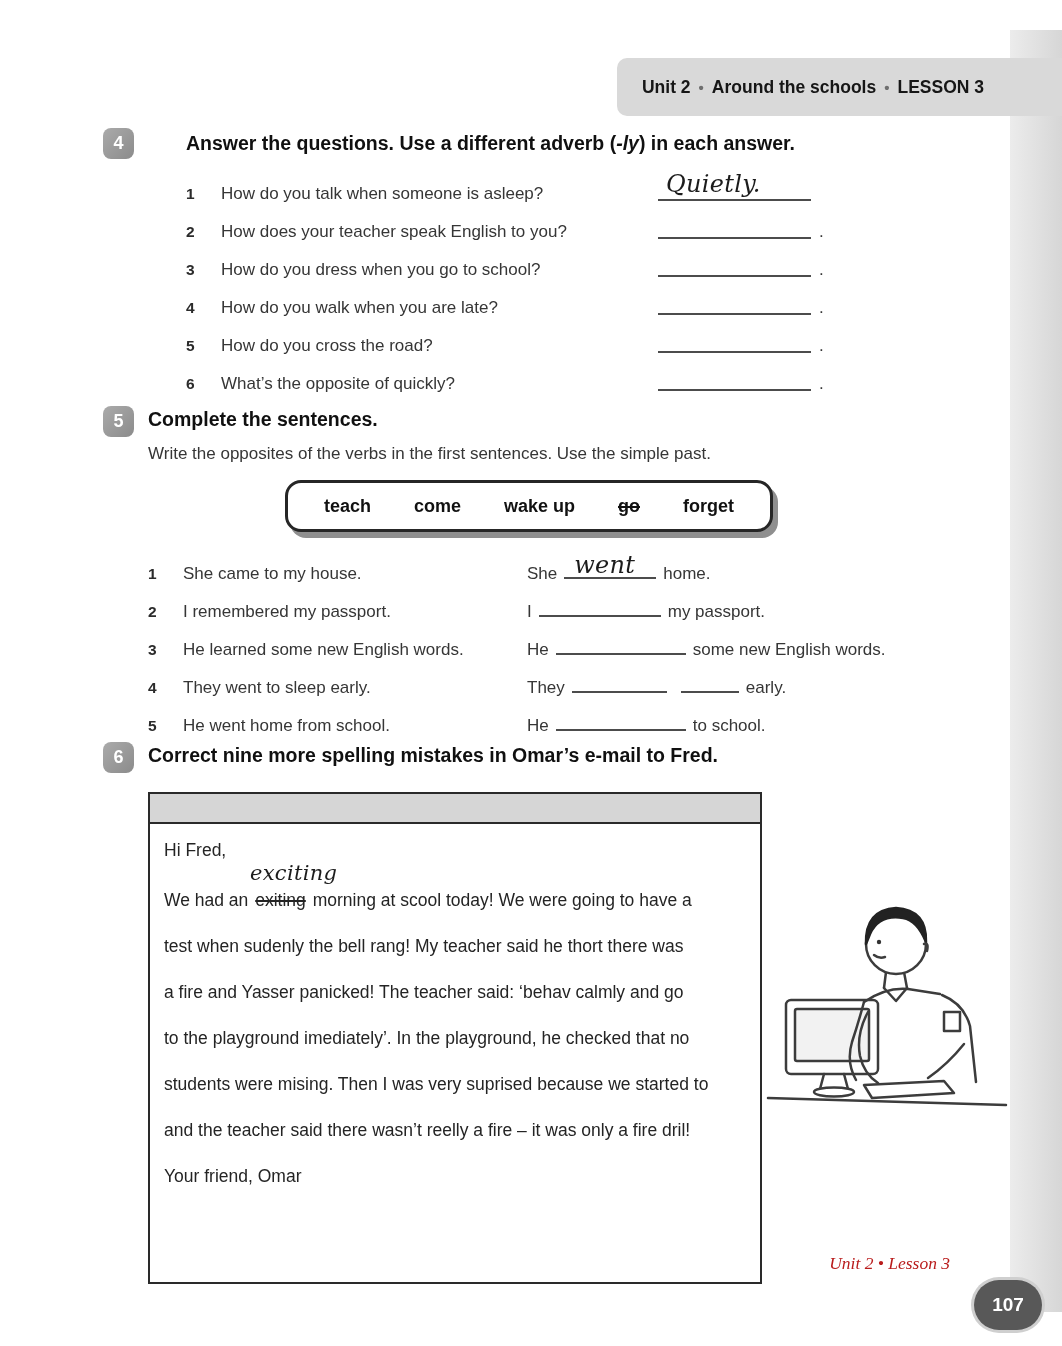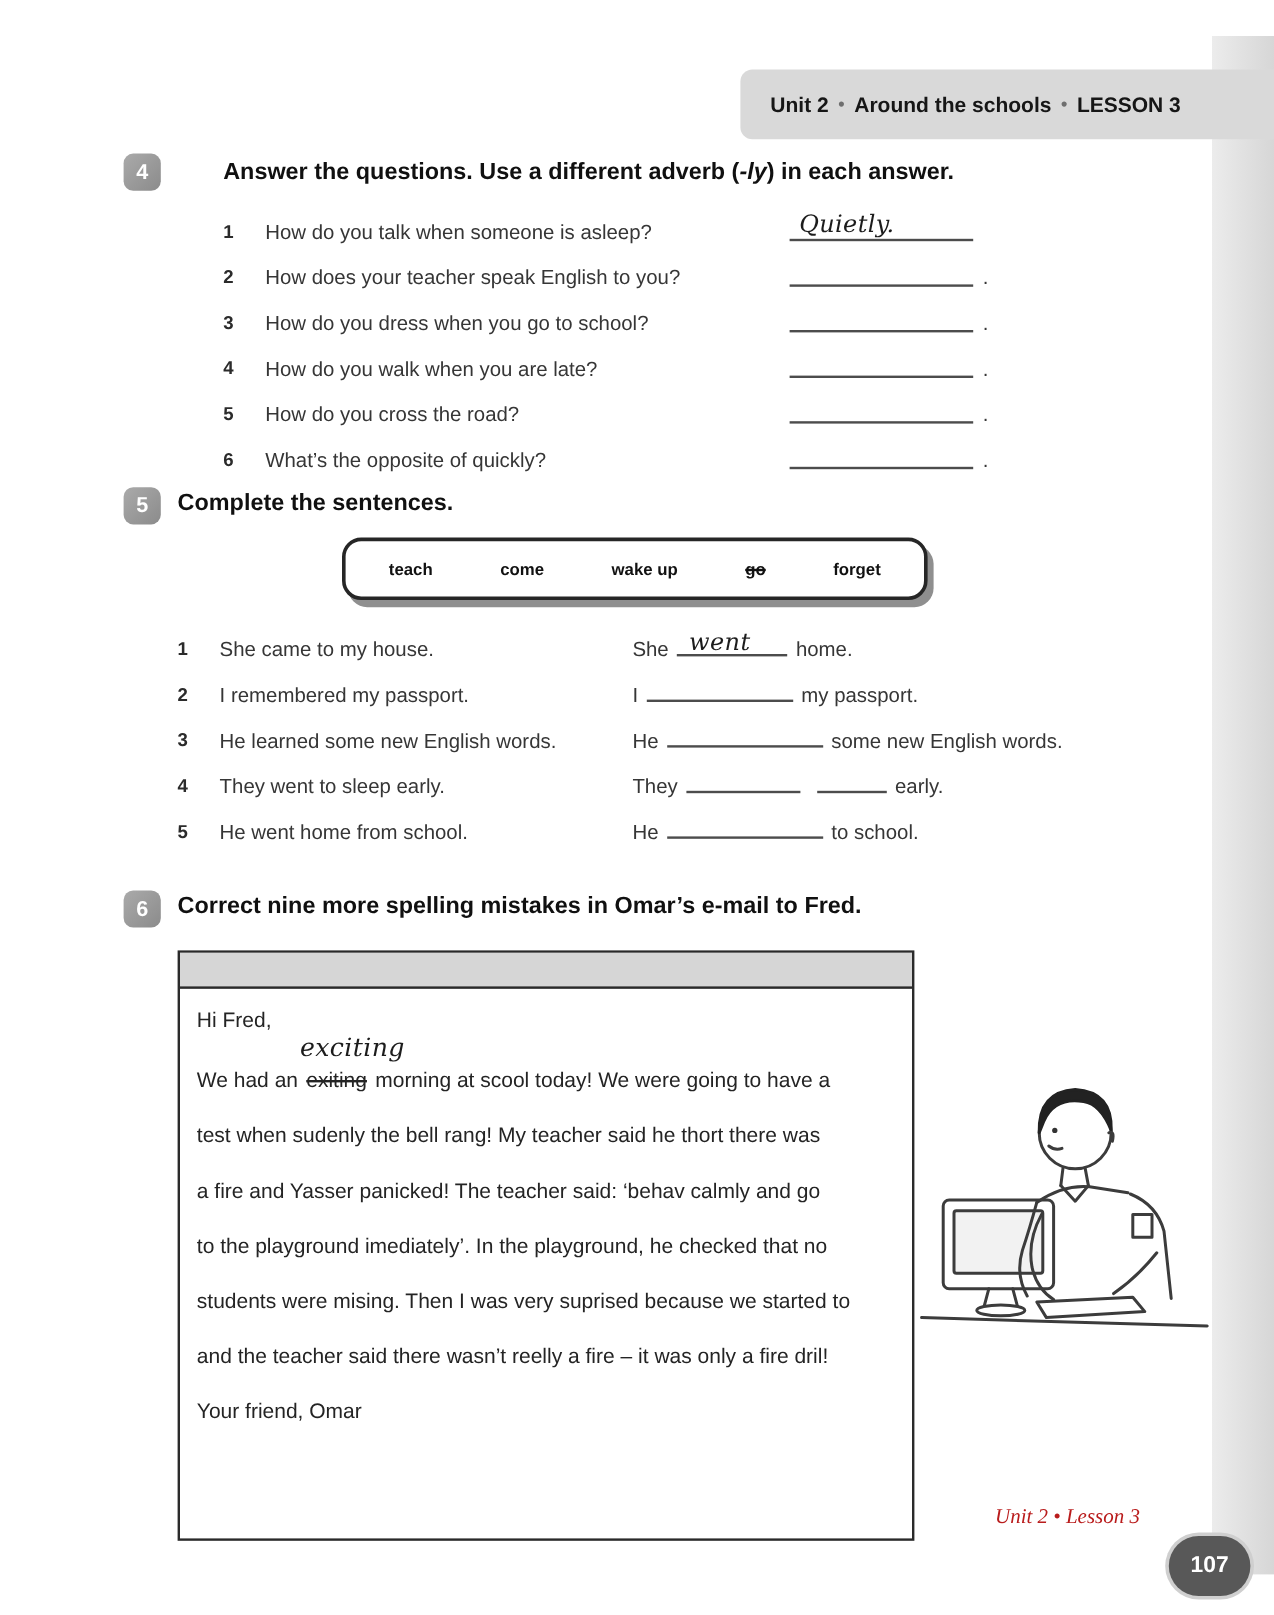--- a/index.html
+++ b/index.html
@@ -29,31 +29,31 @@
   .ex4 { position:absolute; left:148px; top:130px; width:720px;margin-left:38px; }
   .ex4 .items { margin-top:16px; }
   .q-row { position:relative; height:38px; }
   .q-num { position:absolute; left:0; bottom:7px; font-weight:bold; font-size:15.5px; color:#2b2b2b; }
   .q-text { position:absolute; left:35px; bottom:6px; font-size:17px; color:#363636; }
   .q-blank { position:absolute; left:472px; bottom:9px; width:153px; height:26px;
              border-bottom:2px solid #4c4c4c; }
   .q-period { position:absolute; left:633px; bottom:6px; font-size:17px; color:#363636; }
   .q-answer { position:absolute; left:8px; bottom:1px; }
 
-  .handwriting { font-family:"DejaVu Serif", serif; font-style:italic; font-size:20px;
+  .handwriting { font-family:"DejaVu Serif", serif; font-style:italic; font-size:24px;
                  color:#1c1c1c; letter-spacing:.3px; }
 
   
   .ex5 { position:absolute; left:148px; top:406px; width:820px; }
   .ex5 .instruction { margin-top:12px; font-size:17px; color:#363636; line-height:20px; }
   .word-box { margin:16px 0 0 137px; width:488px; height:52px;
               border:3px solid #262626; border-radius:16px; background:#fff;
               box-shadow:5px 6px 0 #8f8f8f;
               display:flex; align-items:center; justify-content:space-between; padding:0 36px; }
-  .word-box .word { font-weight:bold; font-size:14px; color:#111; }
+  .word-box .word { font-weight:bold; font-size:18px; color:#111; }
   .word-box .struck-word { text-decoration:line-through; text-decoration-thickness:2px; }
   .ex5 .items { margin-top:20px; }
   .s-row { position:relative; height:38px; }
   .s-num { position:absolute; left:0; bottom:7px; font-weight:bold; font-size:15.5px; color:#2b2b2b; }
   .s-left { position:absolute; left:35px; bottom:6px; font-size:17px; color:#363636; }
   .s-right { position:absolute; left:379px; bottom:6px; font-size:17px; color:#363636;
              display:flex; align-items:baseline; white-space:nowrap; }
   .blank { display:inline-block; border-bottom:2px solid #4c4c4c; height:20px;
            margin:0 7px; position:relative; }
   .w92 { width:92px; } .w122 { width:122px; } .w130 { width:130px; }
@@ -154,20 +154,21 @@
           </span>
         <span class="q-period">.</span>
       </div>
 
     </div>
   </div>
 
   <div class="badge" style="top:406px">5</div>
   <div class="ex5">
     <div class="ex-title">Complete the sentences.</div>
+    <div class="instruction">Write the opposites of the verbs in the first sentences. Use the simple past.</div>
 
     <div class="word-box">
       <span class="word">teach</span>
       <span class="word">come</span>
       <span class="word">wake up</span>
       <span class="word struck-word">go</span>
       <span class="word">forget</span>
     </div>
 
     <div class="items">

